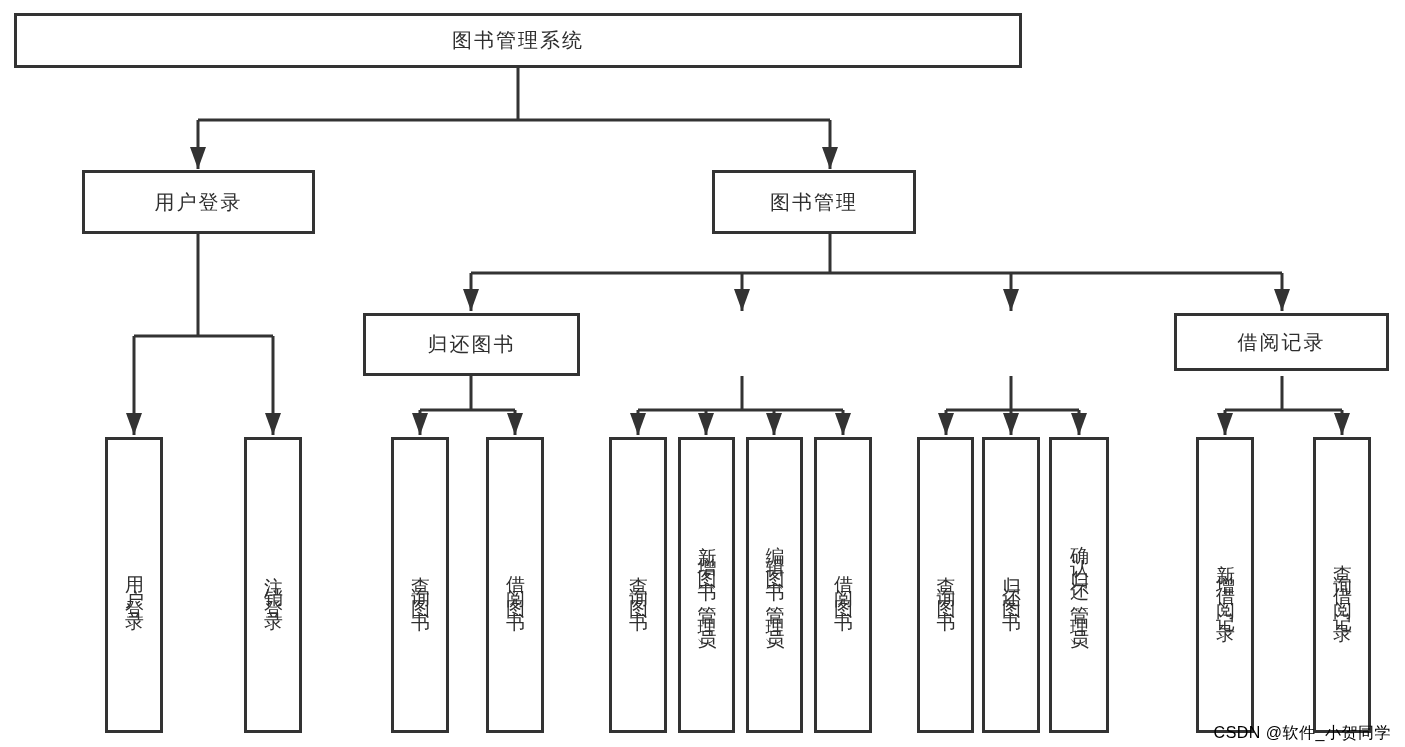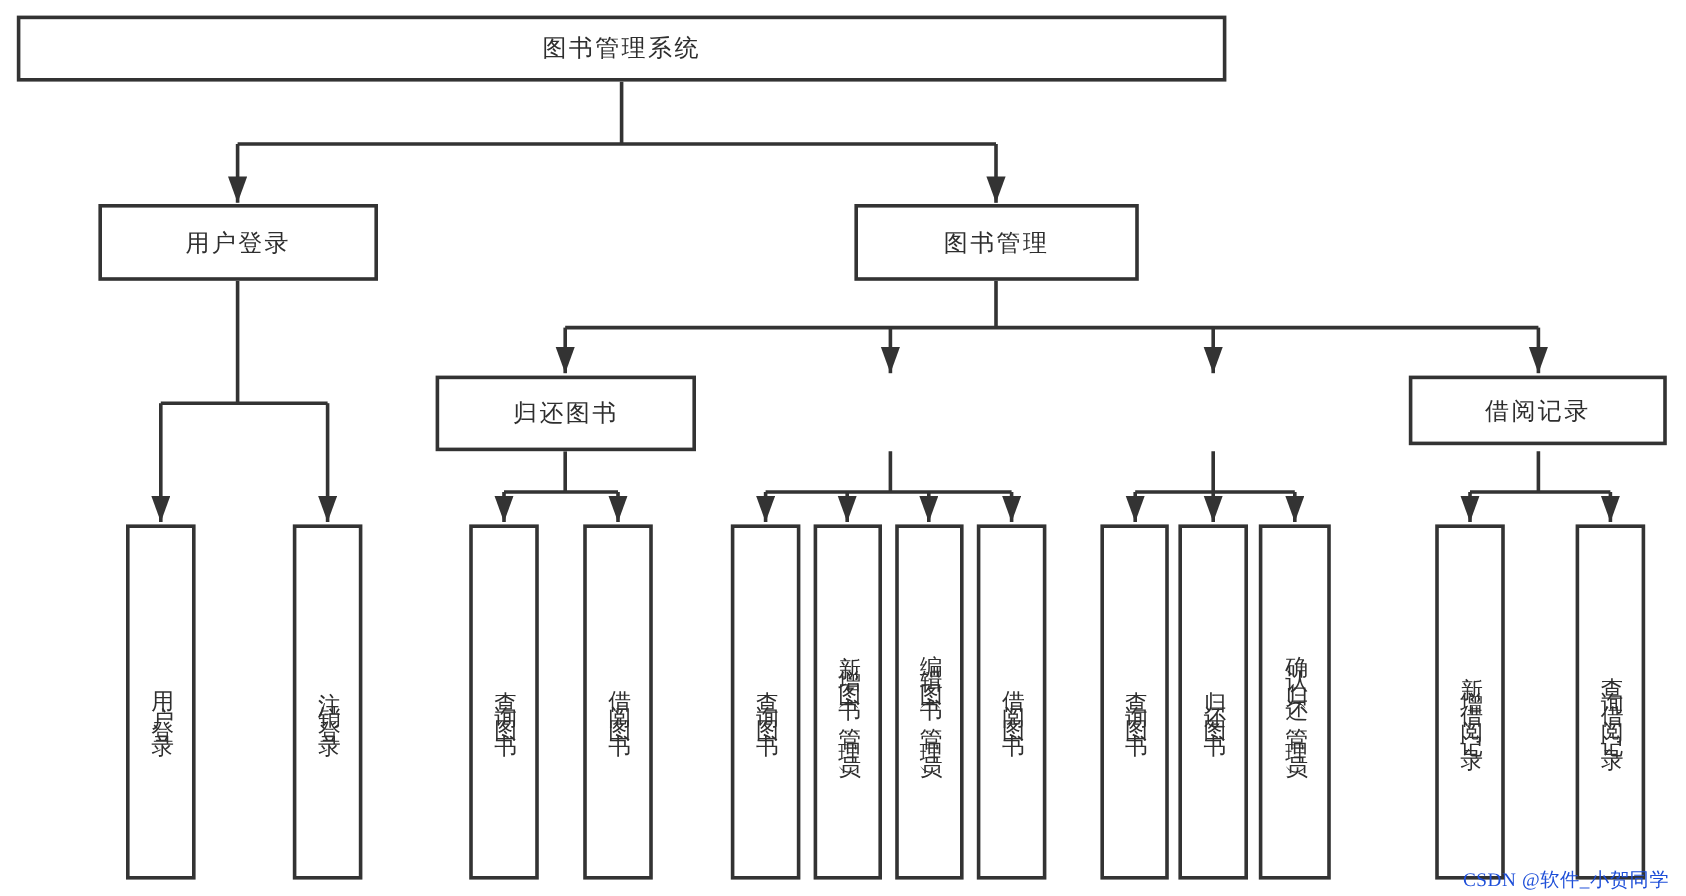--- a/index.html
+++ b/index.html
@@ -5,21 +5,21 @@
   html, body {
     margin: 0;
     padding: 0;
     background: #ffffff;
   }
   .canvas {
     position: relative;
     width: 1405px;
     height: 747px;
     background: #ffffff;
-    font-family: Liberation Serif, serif;
+    font-family: Liberation Sans, sans-serif;
     color: #2e2e2e;
     overflow: hidden;
     border-radius: 22px;
   }
   .connector-layer {
     position: absolute;
     left: 0; top: 0;
     width: 1405px; height: 747px;
     pointer-events: none;
   }
@@ -51,21 +51,21 @@
     font-size: 19px;
     letter-spacing: 12px;
     line-height: 1.1;
   }
   .watermark {
     position: absolute;
     right: 14px;
     bottom: 3px;
     font-size: 16px;
     letter-spacing: 0.5px;
-    color: #1d4ed8;
+    color: #000000;
     white-space: nowrap;
   }
 </style>
 </head>
 <body>
 
 <div class="canvas">
 
   <svg class="connector-layer" width="1405" height="747" viewBox="0 0 1405 747" xmlns="http://www.w3.org/2000/svg">
     <defs>
@@ -106,21 +106,21 @@
     <line class="cline arrow" x1="1342" y1="410" x2="1342" y2="435"></line>
   </svg>
 
   <div class="node h-node" style="left:14px; top:13px; width:1008px; height:55px;">
     <span>图书管理系统</span>
   </div>
 
   <div class="node h-node" style="left:82px; top:170px; width:233px; height:64px;">
     <span>用户登录</span>
   </div>
-  <div class="node h-node" style="left:712px; top:170px; width:237px; height:64px;">
+  <div class="node h-node" style="left:712px; top:170px; width:204px; height:64px;">
     <span>图书管理</span>
   </div>
 
   <div class="node h-node" style="left:363px; top:313px; width:217px; height:63px;">
     <span>归还图书</span>
   </div>
   <div class="node h-node" style="left:1174px; top:313px; width:215px; height:58px;">
     <span>借阅记录</span>
   </div>
 

